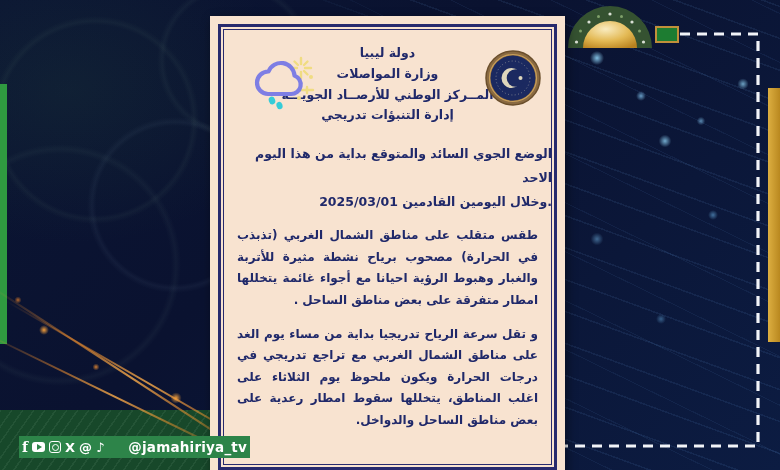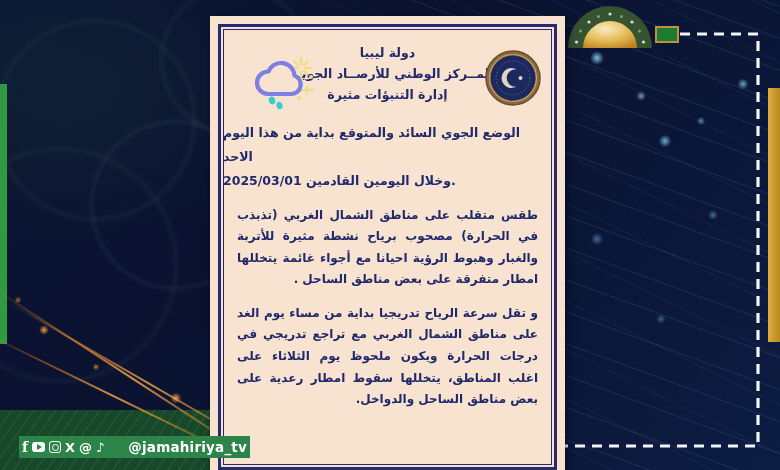--- a/index.html
+++ b/index.html
@@ -57,21 +57,21 @@
   
   .document{position:absolute;left:210px;top:16px;width:355px;height:462px;z-index:5;
       background:#f8e3d0;box-shadow:2px 3px 10px rgba(0,0,0,.45);}
   .doc-frame{position:absolute;inset:8px;border:3px solid #272a6e;}
   .doc-frame-inner{position:absolute;inset:2px;border:1px solid #272a6e;}
   .doc-content{position:absolute;inset:13px;direction:rtl;color:#20296a;}
   .doc-weather-icon{position:absolute;left:24px;top:22px;}
   .doc-seal{position:absolute;right:10px;top:20px;}
   .doc-header{padding:14px 58px 0;text-align:center;font-size:12.5px;font-weight:bold;line-height:1.66;}
   .doc-header div{white-space:nowrap;}
-  .doc-title{margin-top:16px;text-align:left;font-size:12.5px;font-weight:bold;line-height:1.9;}
+  .doc-title{margin-top:16px;text-align:right;font-size:12.5px;font-weight:bold;line-height:1.9;}
   .doc-title .ltr{direction:ltr;unicode-bidi:embed;display:block;}
   .doc-body{margin:12px 14px 0;font-size:12px;font-weight:bold;line-height:1.8;text-align:justify;}
   .doc-body p{margin:12px 0 6px;}
   
   .social-banner{position:absolute;left:19px;top:436px;width:231px;height:22px;z-index:6;
       background:#2d8449;display:flex;align-items:center;justify-content:center;gap:4px;
       direction:ltr;color:#fff;}
   .s-glyph{font-weight:bold;font-size:13px;line-height:1;}
   .s-fb{font-family:"DejaVu Serif",serif;font-size:14px;}
   .yt{width:13px;height:10px;background:#fff;border-radius:3px;display:flex;align-items:center;justify-content:center;}
@@ -168,22 +168,23 @@
           <circle cx="29" cy="29" r="23.5" fill="none" stroke="#caa05a" stroke-width="1.2"></circle>
           <circle cx="29" cy="29" r="17" fill="none" stroke="rgba(222,214,188,.45)" stroke-width="1" stroke-dasharray="1 2.4"></circle>
           <circle cx="27.5" cy="29" r="10" fill="#ded6bc"></circle>
           <circle cx="31.5" cy="29" r="8.8" fill="#1b2960"></circle>
           <circle cx="36.5" cy="29" r="2" fill="#ded6bc"></circle>
         </svg>
       </div>
 
       <div class="doc-header">
         <div>دولة ليبيا</div>
+        <div>وزارة المواصلات</div>
         <div>المــركز الوطني للأرصــاد الجويـــة</div>
-        <div>إدارة التنبؤات مثيرة</div>
+        <div>إدارة التنبؤات تدريجي</div>
       </div>
 
       <div class="doc-title">
         <div>الوضع الجوي السائد والمتوقع بداية من هذا اليوم الاحد</div>
         <span class="ltr">2025/03/01 وخلال اليومين القادمين.</span>
       </div>
 
       <div class="doc-body">
         <p>طقس متقلب على مناطق الشمال الغربي (تذبذب في الحرارة) مصحوب برياح نشطة مثيرة للأتربة والغبار وهبوط الرؤية احيانا مع أجواء غائمة يتخللها امطار متفرقة على بعض مناطق الساحل .</p>
         <p>و تقل سرعة الرياح تدريجيا بداية من مساء يوم الغد على مناطق الشمال الغربي مع تراجع تدريجي في درجات الحرارة  ويكون ملحوظ يوم الثلاثاء على اغلب المناطق، يتخللها سقوط امطار رعدية على بعض مناطق الساحل والدواخل.</p>

